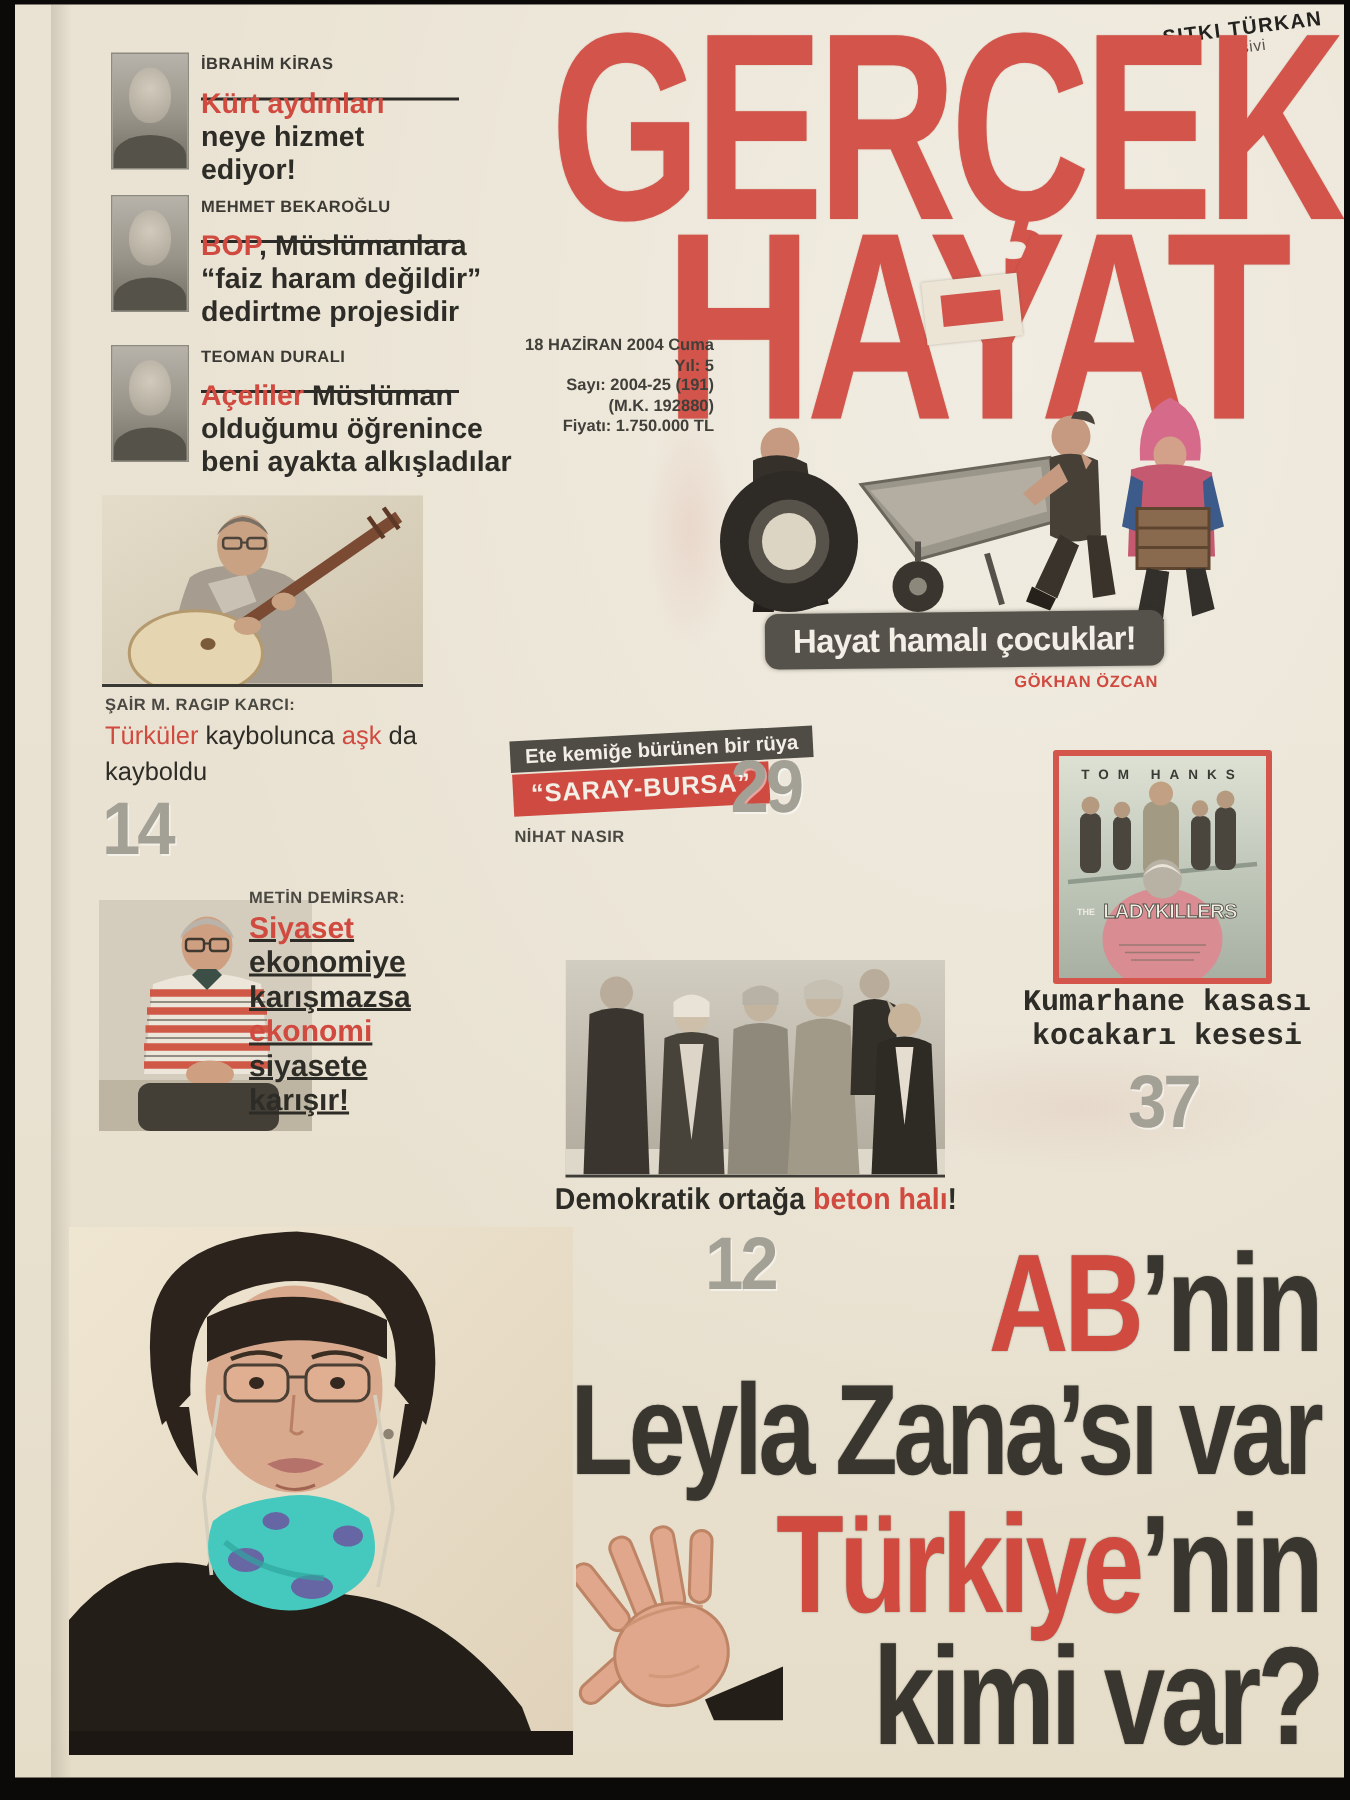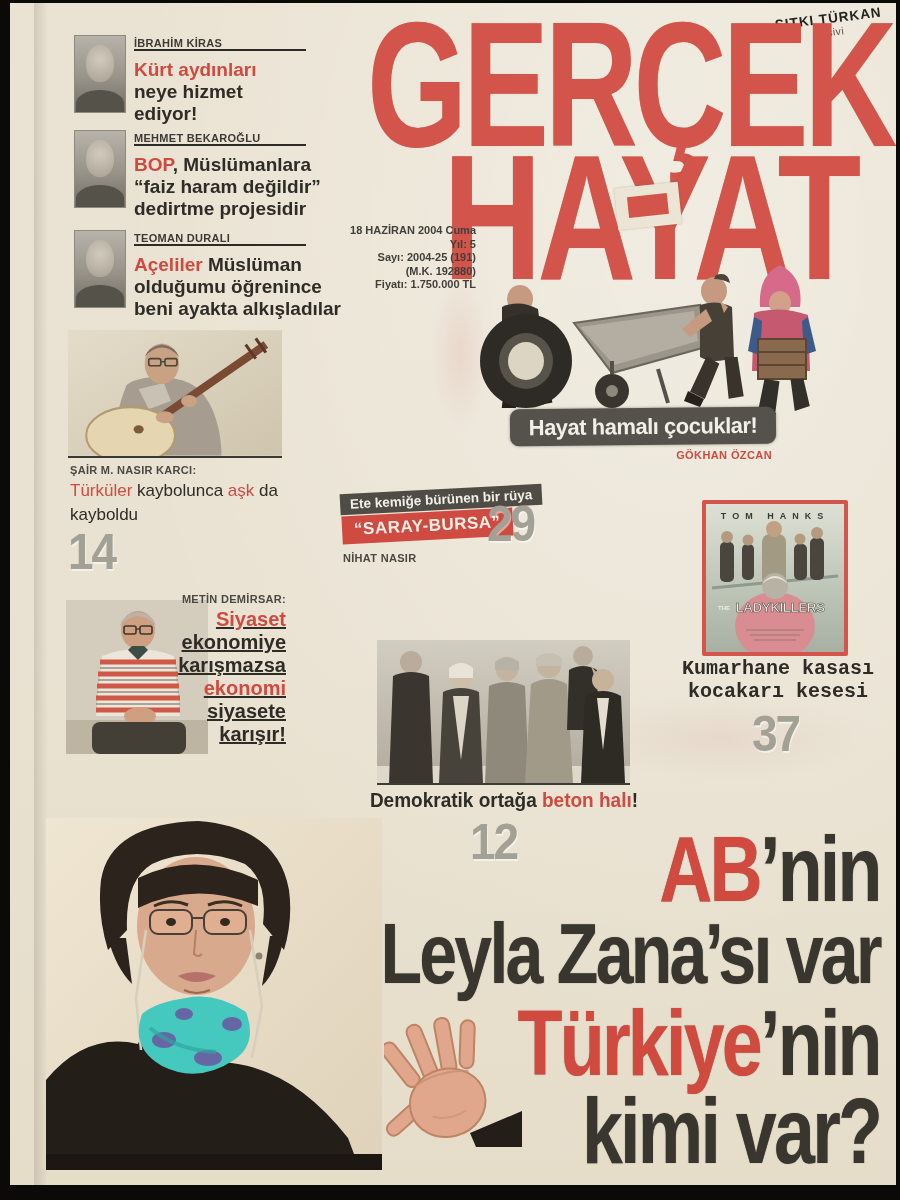--- a/index.html
+++ b/index.html
@@ -42,35 +42,35 @@
   .issue{left:328px;top:174px;width:138px;text-align:right;font-size:11px;line-height:13.5px;font-weight:700;color:#413f3a;margin-top:47px;}
 
   
   .author{left:64px;width:240px;height:92px;}
   .headshot{position:absolute;left:0;top:2px;width:50px;height:76px;overflow:hidden;border:1px solid #8d8a80;
     background:linear-gradient(180deg,#b7b3aa 0%,#989388 55%,#716d63 100%);}
   .headshot::before{content:"";position:absolute;left:11px;top:9px;width:28px;height:37px;border-radius:50% 50% 46% 46%;
     background:radial-gradient(circle at 50% 38%,#d2cbbd,#a6a093);}
   .headshot::after{content:"";position:absolute;left:1px;bottom:-5px;width:48px;height:27px;border-radius:50% 50% 0 0;background:#55524a;}
   .a-name{position:absolute;left:60px;top:4px;width:172px;font-size:11px;font-weight:700;color:#3c3a35;
-    letter-spacing:.3px;border-bottom:2px solid #2c2b27;padding-bottom:0;}
+    letter-spacing:.3px;border-bottom:2px solid #2c2b27;padding-bottom:16px;}
   .a-text{position:absolute;left:60px;top:26px;font-size:19px;line-height:22px;font-weight:700;color:#2e2c27;}
 
   
   .saz{left:58px;top:327px;width:214px;height:126px;border-bottom:2px solid #3a3832;}
   .kicker{font-size:11px;font-weight:700;color:#4a4842;letter-spacing:.3px;}
   .poet-kicker{left:60px;top:461px;}
   .poet-text{left:60px;top:476px;width:220px;font-size:17px;line-height:24px;font-weight:400;color:#2e2c27;}
   .pgnum{font-size:46px;font-weight:700;letter-spacing:-2px;color:var(--numgray);transform:scaleY(1.08);transform-origin:top left;
     text-shadow:1px 1px 0 rgba(255,255,255,.5);}
   .p14{left:58px;top:520px;}
 
   
   .econ-photo{left:56px;top:597px;width:142px;height:154px;}
-  .econ-text{left:156px;top:590px;width:120px;text-align:right;}
+  .econ-text{left:156px;top:590px;width:120px;}
   .econ-text .kicker{display:block;margin-bottom:3px;}
   .econ-head{font-size:20px;line-height:23px;font-weight:700;color:#2e2c27;text-decoration:underline;}
 
   
   .kids{left:452px;top:248px;width:372px;height:168px;}
   .kids-band{left:500px;top:405px;width:266px;height:37px;background:#54524b;border-radius:9px;transform:rotate(-.6deg);
     color:#f3efe6;font-size:22px;font-weight:700;text-align:center;line-height:37px;letter-spacing:-.5px;
     box-shadow:0 0 3px rgba(60,55,45,.5);}
   .kids-credit{left:500px;top:446px;width:262px;text-align:right;font-size:11px;font-weight:700;color:var(--red);letter-spacing:.4px;}
 
@@ -165,21 +165,21 @@
     <rect x="96" y="28" width="12" height="7" rx="2" fill="none" stroke="#4c443a" stroke-width="1.6"></rect>
     <line x1="92" y1="31" x2="96" y2="31" stroke="#4c443a" stroke-width="1.4"></line>
     <line x1="196" y1="14" x2="92" y2="86" stroke="#7a4a33" stroke-width="8"></line>
     <line x1="186" y1="8" x2="196" y2="22" stroke="#5d3826" stroke-width="3"></line>
     <line x1="176" y1="14" x2="186" y2="28" stroke="#5d3826" stroke-width="3"></line>
     <ellipse cx="62" cy="104" rx="44" ry="28" fill="#e5d5b0" stroke="#b49a6e" stroke-width="2"></ellipse>
     <ellipse cx="70" cy="98" rx="5" ry="4" fill="#7b5c3a"></ellipse>
     <ellipse cx="96" cy="86" rx="9" ry="6" fill="#c9a183"></ellipse>
     <ellipse cx="120" cy="70" rx="8" ry="6" fill="#c9a183"></ellipse>
   </svg>
-  <div class="abs kicker poet-kicker">ŞAİR M. NASIR KARCI:</div>
+  <div class="abs kicker poet-kicker">ŞAİR M. RAGIP KARCI:</div>
   <div class="abs poet-text"><span class="red">Türküler</span><span> kaybolunca </span><span class="red">aşk</span><span> da kayboldu</span></div>
   <div class="abs pgnum p14">14</div>
 
   <svg class="abs econ-photo" viewBox="0 0 142 154">
     <rect width="142" height="154" fill="#d4cdbd"></rect>
     <rect x="0" y="120" width="142" height="34" fill="#bdb5a2"></rect>
     <ellipse cx="72" cy="30" rx="17" ry="19" fill="#cf9f82"></ellipse>
     <path d="M54,26 Q72,6 90,26 Q87,14 72,12 Q57,14 54,26 Z" fill="#b9b3a9"></path>
     <rect x="58" y="26" width="12" height="8" rx="2" fill="none" stroke="#3e382f" stroke-width="1.6"></rect>
     <rect x="74" y="26" width="12" height="8" rx="2" fill="none" stroke="#3e382f" stroke-width="1.6"></rect>

